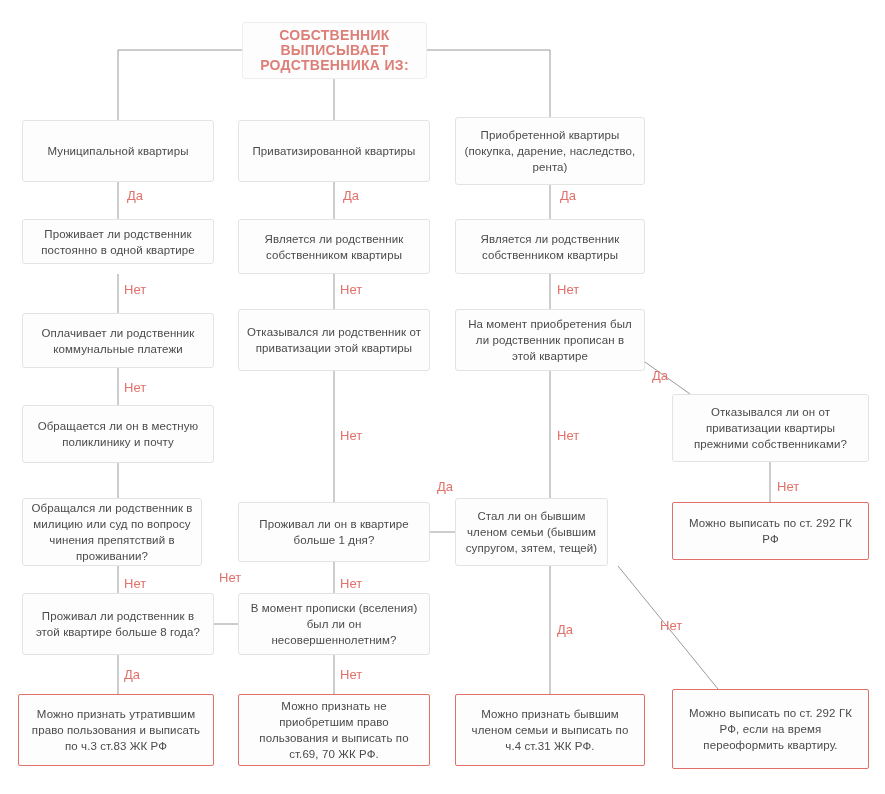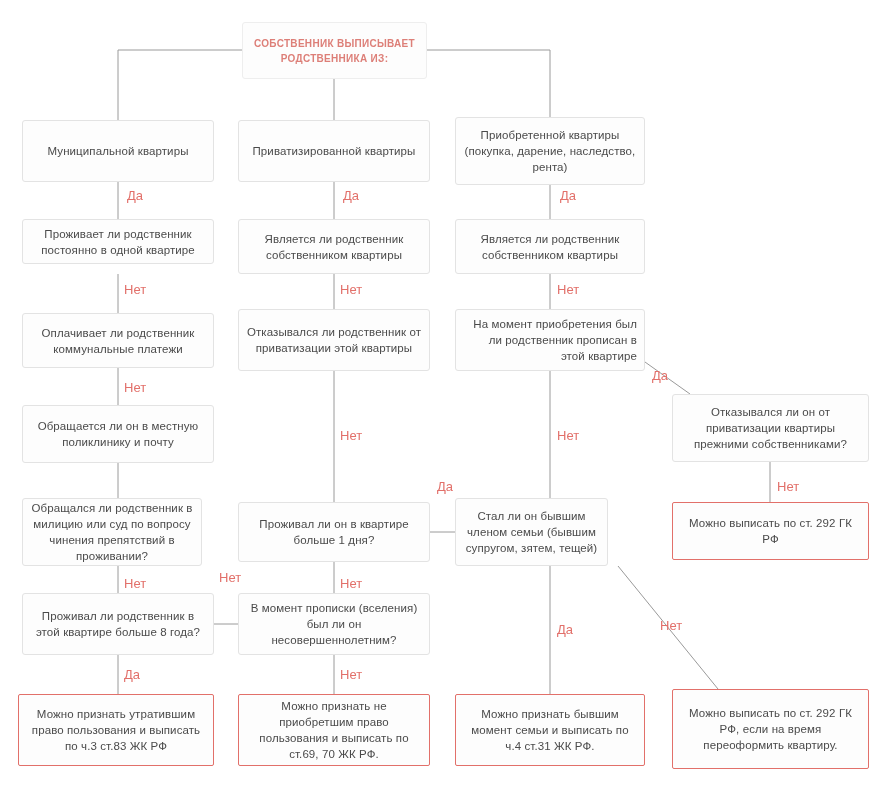--- a/index.html
+++ b/index.html
@@ -37,21 +37,21 @@
     text-align: center;
     color: #4a4a4a;
     font-size: 11.5px;
     line-height: 16px;
     padding: 4px 7px;
     letter-spacing: 0.1px;
   }
   .node.title {
     border: 1px solid #eeeeee;
     color: #dd7f78;
-    font-size: 10px;
+    font-size: 14px;
     font-weight: bold;
     line-height: 15px;
     letter-spacing: 0.3px;
   }
   .node.outcome {
     border: 1.6px solid #e2706a;
     border-radius: 2px;
   }
   .edge-label {
     position: absolute;
@@ -99,32 +99,32 @@
   <div id="node-layer">
       <div class="node title" style="left: 242px; top: 22px; width: 185px; height: 57px;">СОБСТВЕННИК ВЫПИСЫВАЕТ РОДСТВЕННИКА ИЗ:</div>
       <div class="node" style="left: 22px; top: 120px; width: 192px; height: 62px;">Муниципальной квартиры</div>
       <div class="node" style="left: 238px; top: 120px; width: 192px; height: 62px;">Приватизированной квартиры</div>
       <div class="node" style="left: 455px; top: 117px; width: 190px; height: 68px;">Приобретенной квартиры (покупка, дарение, наследство, рента)</div>
       <div class="node" style="left: 22px; top: 219px; width: 192px; height: 45px;">Проживает ли родственник постоянно в одной квартире</div>
       <div class="node" style="left: 238px; top: 219px; width: 192px; height: 55px;">Является ли родственник собственником квартиры</div>
       <div class="node" style="left: 455px; top: 219px; width: 190px; height: 55px;">Является ли родственник собственником квартиры</div>
       <div class="node" style="left: 22px; top: 313px; width: 192px; height: 55px;">Оплачивает ли родственник коммунальные платежи</div>
       <div class="node" style="left: 238px; top: 309px; width: 192px; height: 62px;">Отказывался ли родственник от приватизации этой квартиры</div>
-      <div class="node" style="left: 455px; top: 309px; width: 190px; height: 62px; text-align: right;">На момент приобретения был ли родственник прописан в этой квартире</div>
+      <div class="node" style="left: 455px; top: 309px; width: 190px; height: 62px;">На момент приобретения был ли родственник прописан в этой квартире</div>
       <div class="node" style="left: 22px; top: 405px; width: 192px; height: 58px;">Обращается ли он в местную поликлинику и почту</div>
       <div class="node" style="left: 672px; top: 394px; width: 197px; height: 68px;">Отказывался ли он от приватизации квартиры прежними собственниками?</div>
       <div class="node" style="left: 22px; top: 498px; width: 180px; height: 68px;">Обращался ли родственник в милицию или суд по вопросу чинения препятствий в проживании?</div>
       <div class="node" style="left: 238px; top: 502px; width: 192px; height: 60px;">Проживал ли он в квартире больше 1 дня?</div>
       <div class="node" style="left: 455px; top: 498px; width: 153px; height: 68px;">Стал ли он бывшим членом семьи (бывшим супругом, зятем, тещей)</div>
       <div class="node outcome" style="left: 672px; top: 502px; width: 197px; height: 58px;">Можно выписать по ст. 292 ГК РФ</div>
       <div class="node" style="left: 22px; top: 593px; width: 192px; height: 62px;">Проживал ли родственник в этой квартире больше 8 года?</div>
       <div class="node" style="left: 238px; top: 593px; width: 192px; height: 62px;">В момент прописки (вселения) был ли он несовершеннолетним?</div>
       <div class="node outcome" style="left: 18px; top: 694px; width: 196px; height: 72px;">Можно признать утратившим право пользования и выписать по ч.3 ст.83 ЖК РФ</div>
       <div class="node outcome" style="left: 238px; top: 694px; width: 192px; height: 72px;">Можно признать не приобретшим право пользования и выписать по ст.69, 70 ЖК РФ.</div>
-      <div class="node outcome" style="left: 455px; top: 694px; width: 190px; height: 72px;">Можно признать бывшим момент семьи и выписать по ч.4 ст.31 ЖК РФ.</div>
+      <div class="node outcome" style="left: 455px; top: 694px; width: 190px; height: 72px;">Можно признать бывшим членом семьи и выписать по ч.4 ст.31 ЖК РФ.</div>
       <div class="node outcome" style="left: 672px; top: 689px; width: 197px; height: 80px;">Можно выписать по ст. 292 ГК РФ, если на время переоформить квартиру.</div>
     </div>
   <div id="label-layer">
       <span class="edge-label" style="left: 127px; top: 190px;">Да</span>
       <span class="edge-label" style="left: 343px; top: 190px;">Да</span>
       <span class="edge-label" style="left: 560px; top: 190px;">Да</span>
       <span class="edge-label" style="left: 124px; top: 284px;">Нет</span>
       <span class="edge-label" style="left: 340px; top: 284px;">Нет</span>
       <span class="edge-label" style="left: 557px; top: 284px;">Нет</span>
       <span class="edge-label" style="left: 124px; top: 382px;">Нет</span>

